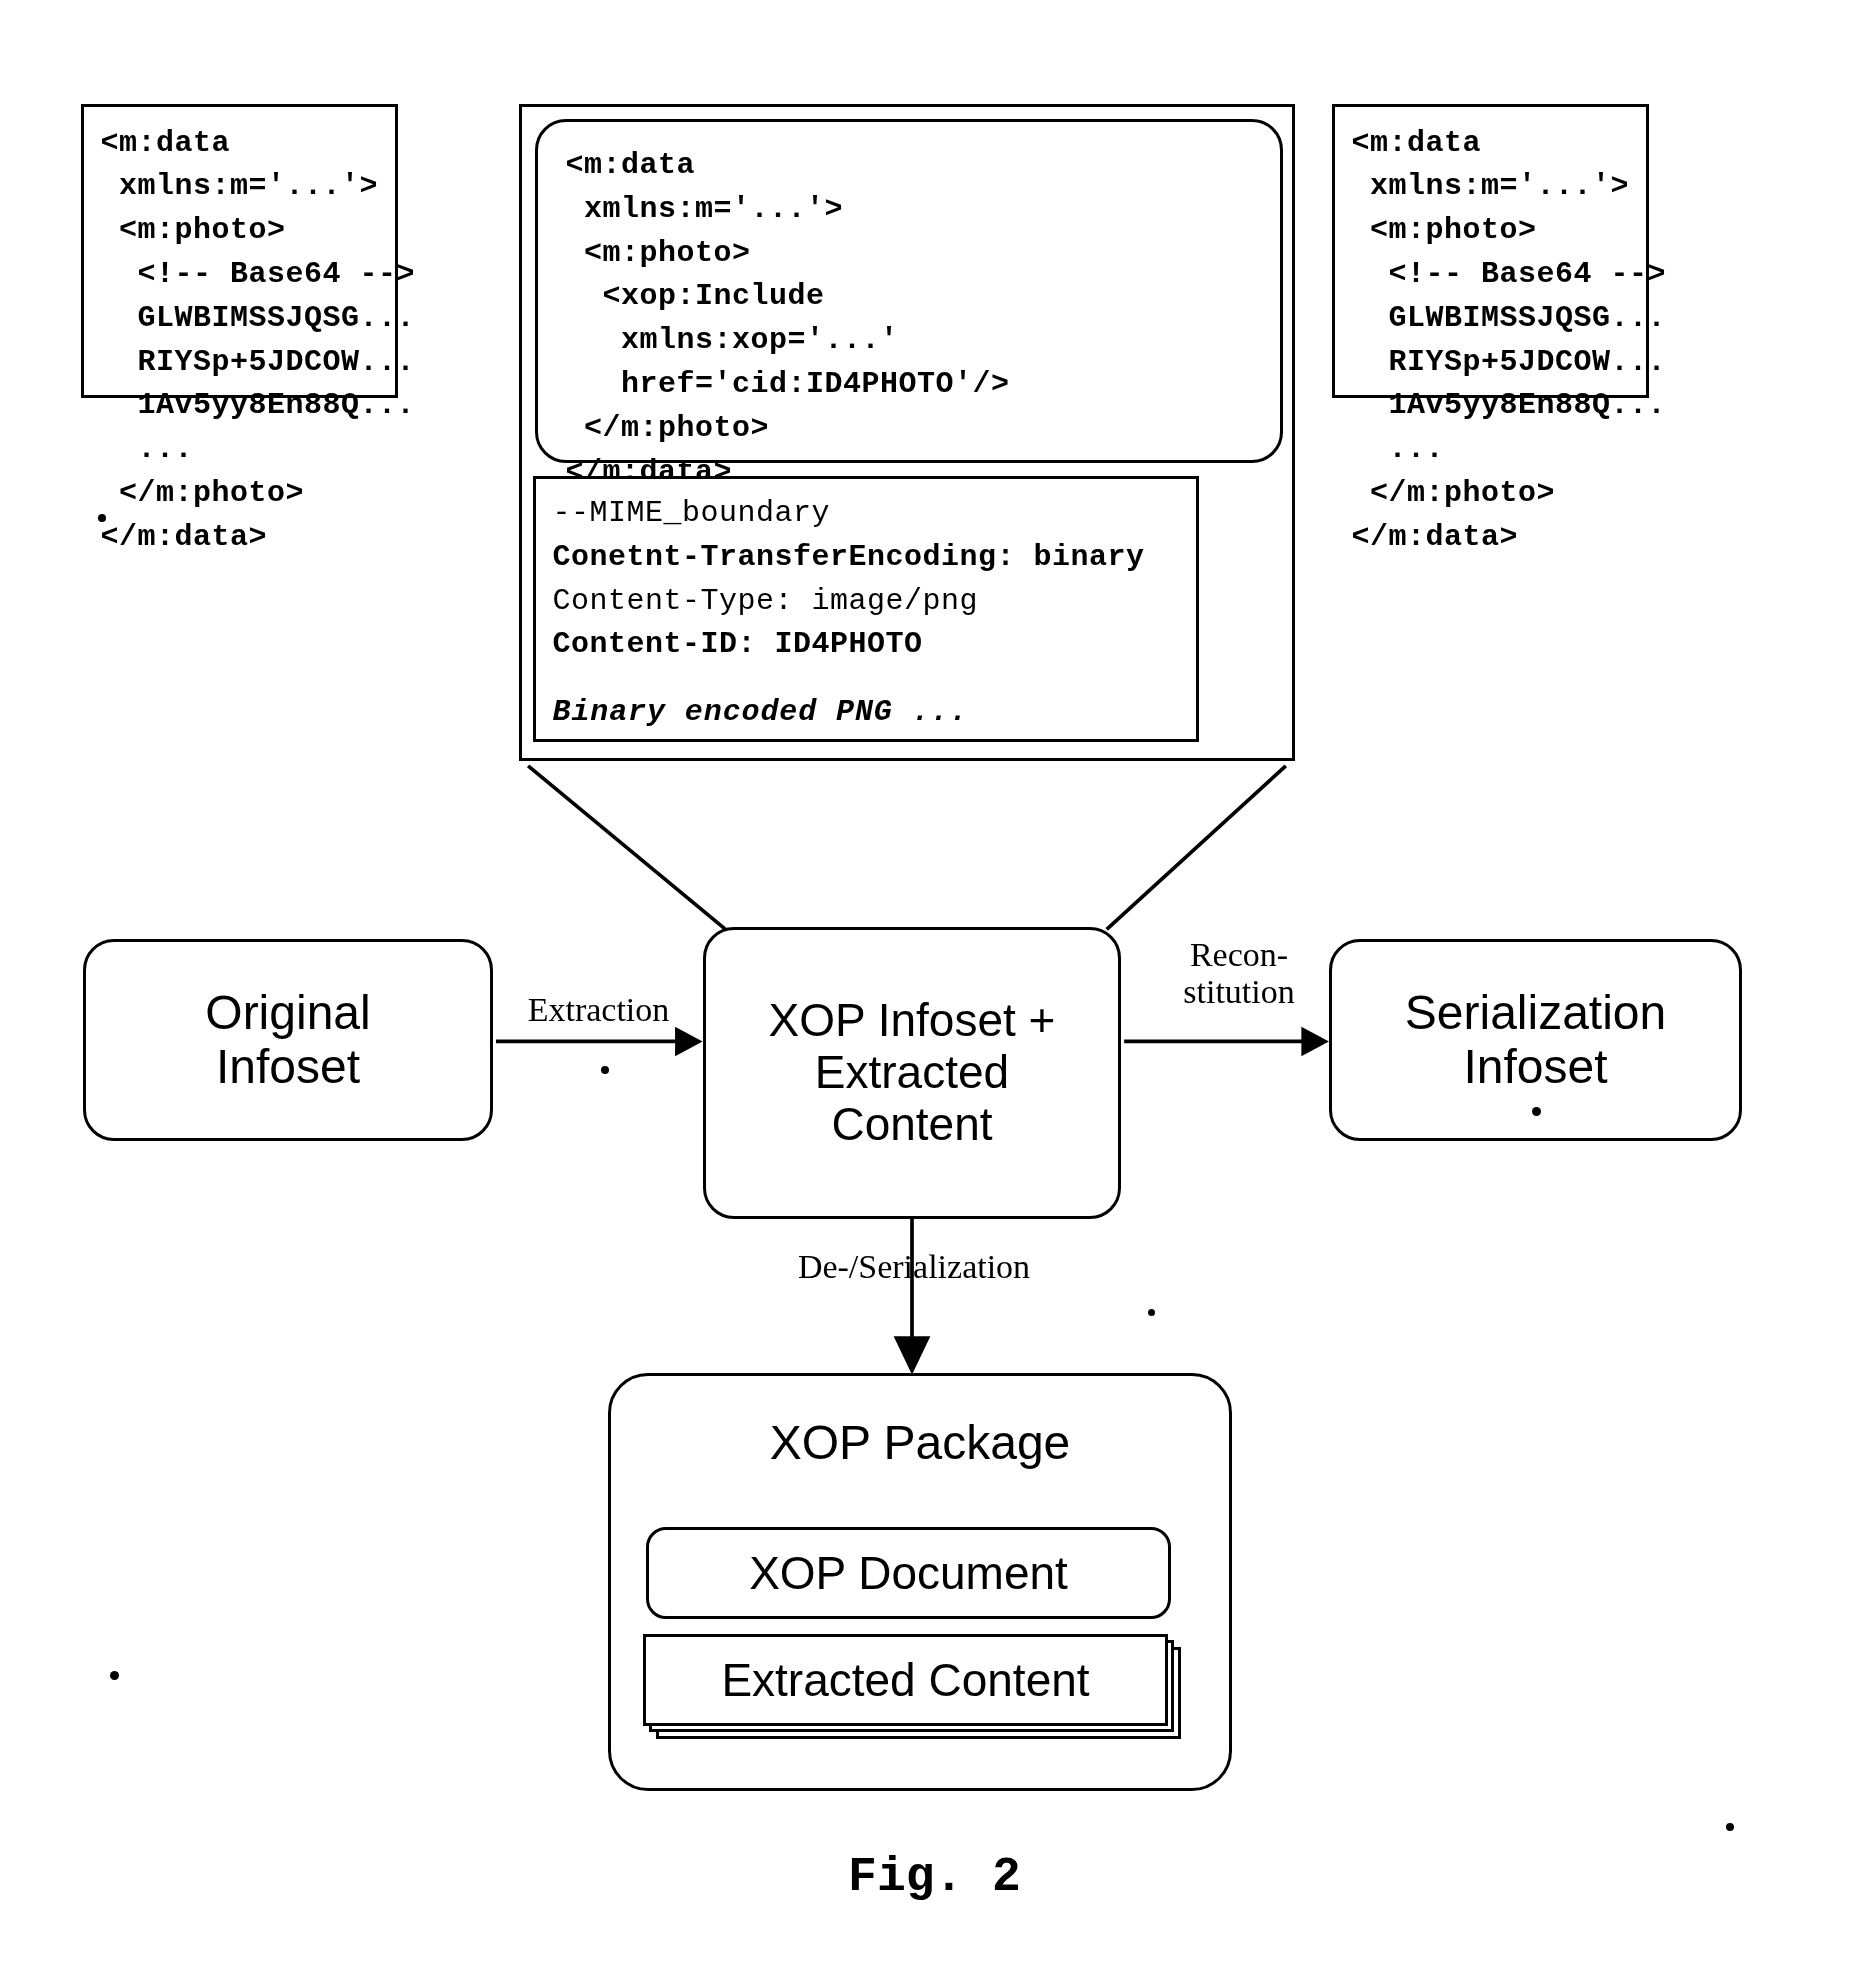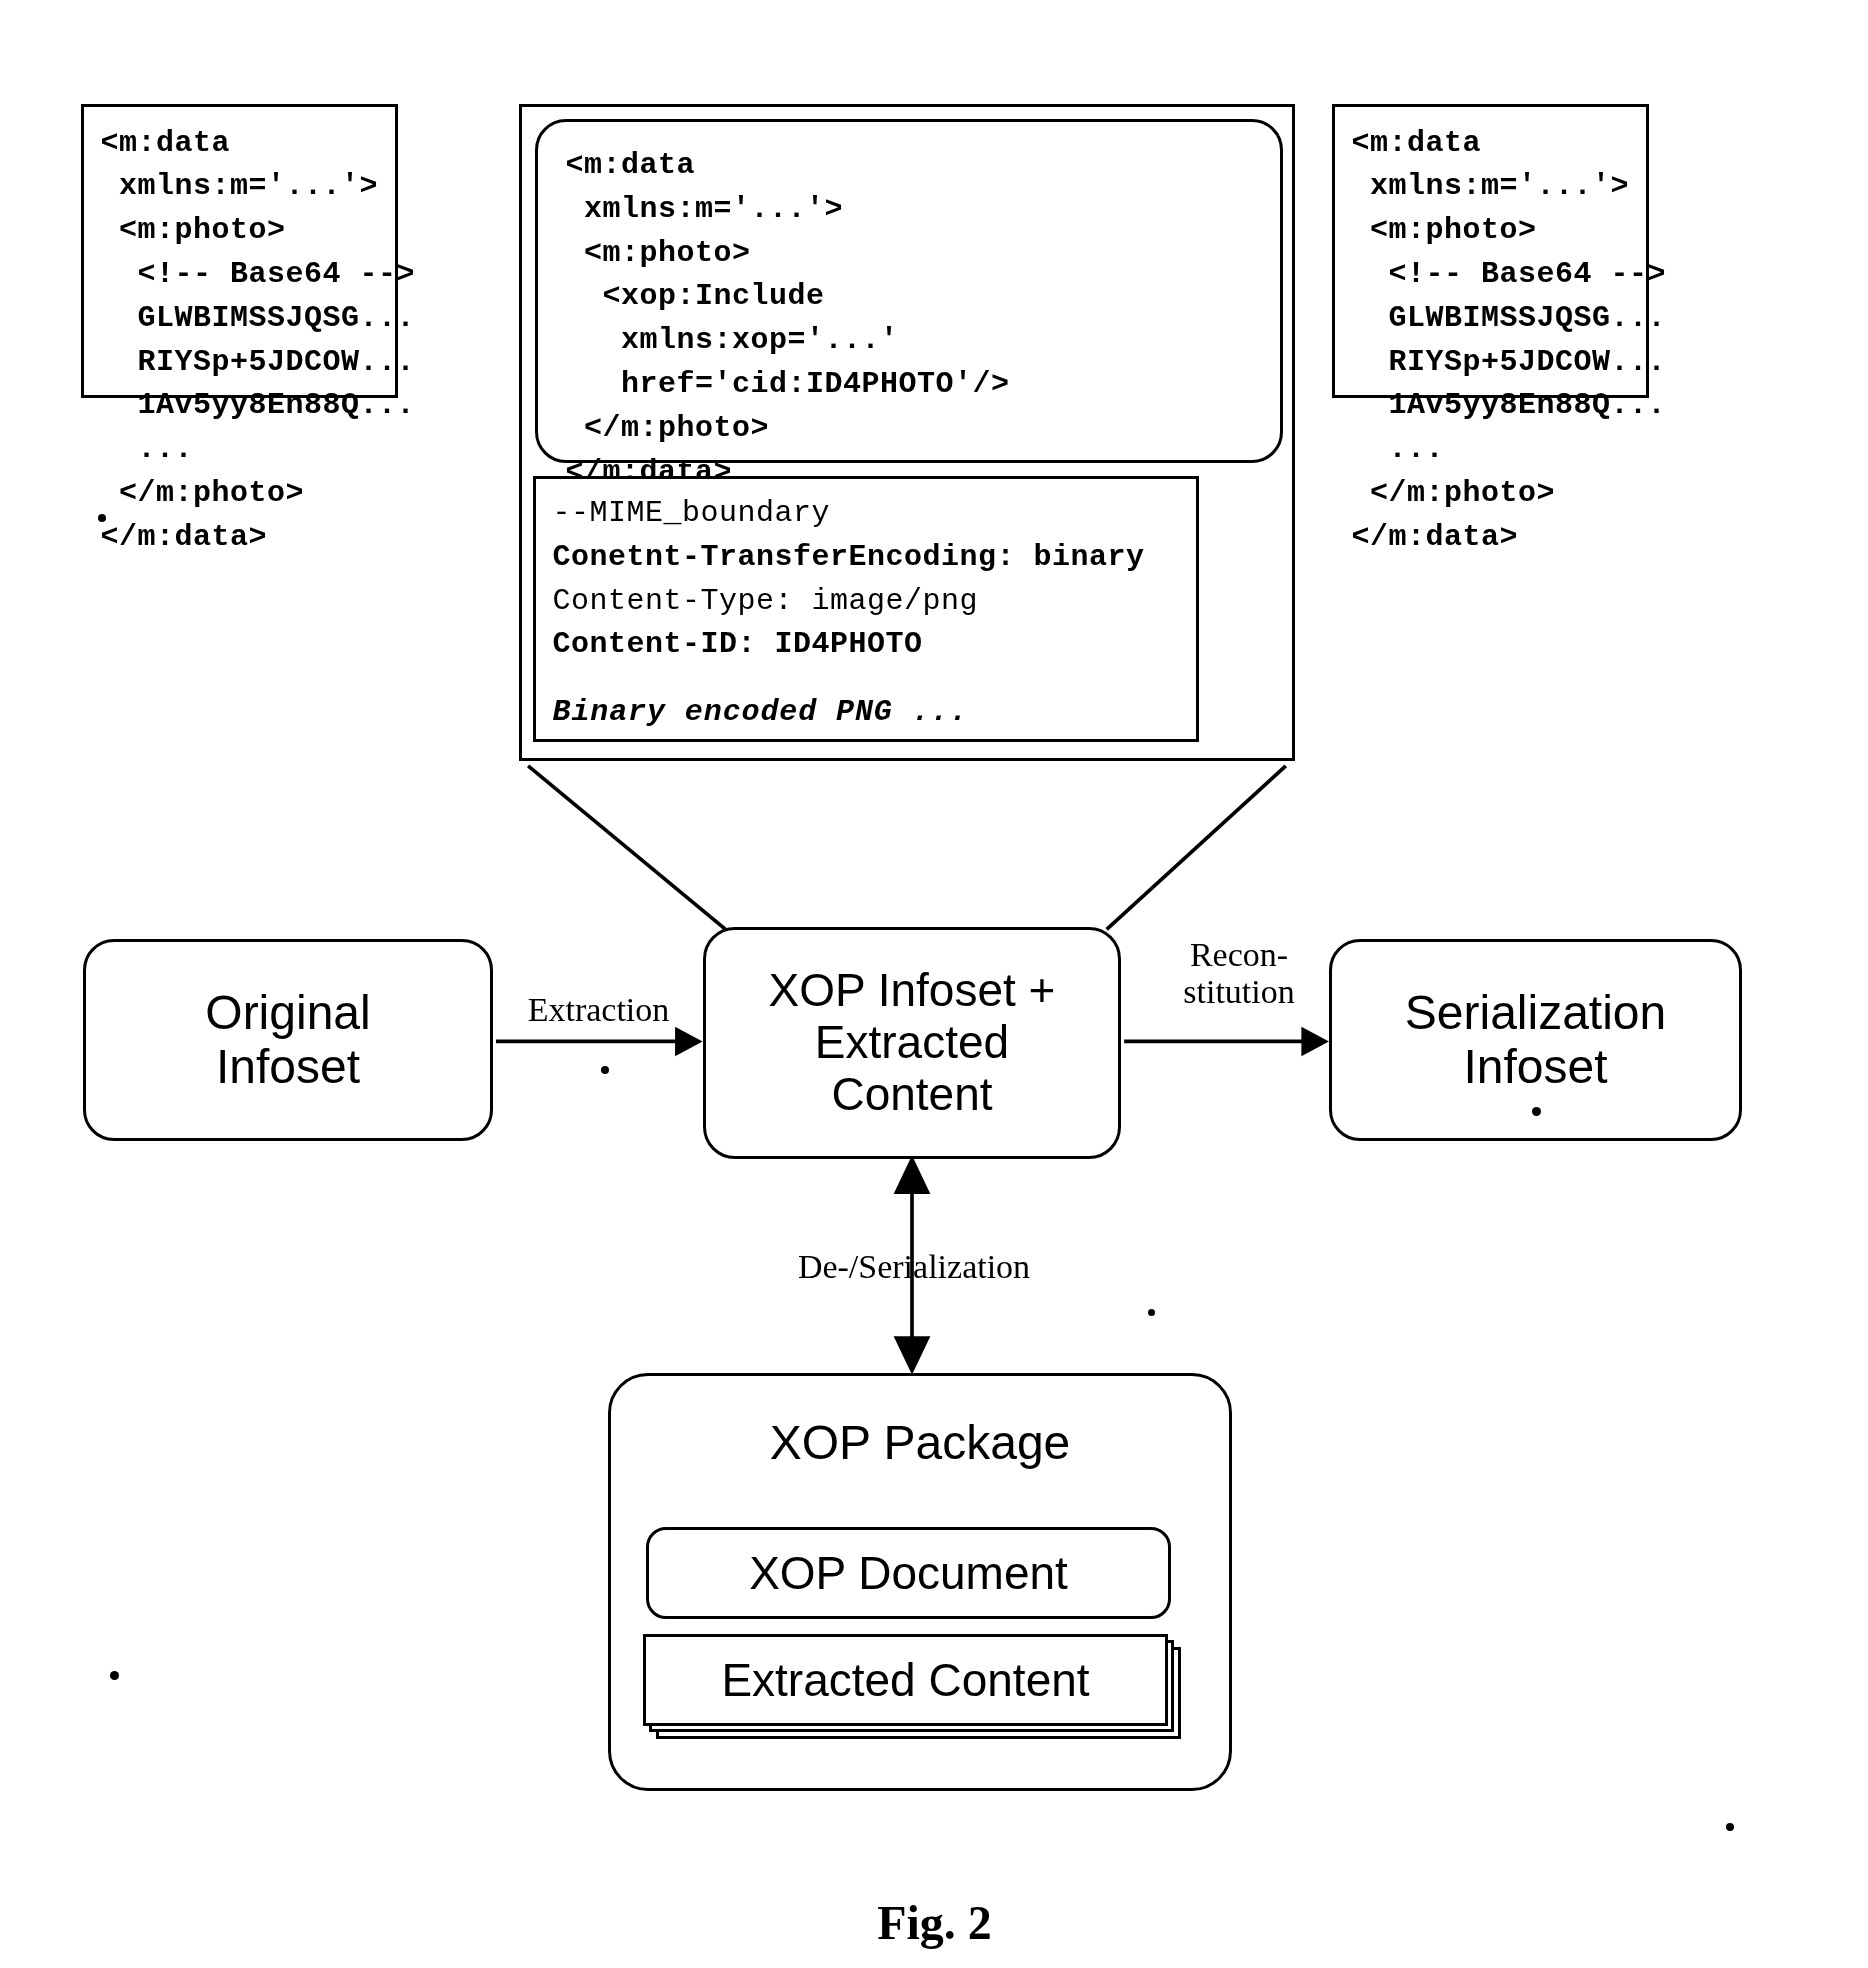--- a/index.html
+++ b/index.html
@@ -98,21 +98,21 @@
     align-items: center;
     justify-content: center;
     text-align: center;
     font-size: 48px;
     line-height: 1.13;
     font-weight: 400;
     padding: 3.7px 9.2px;
   }
 
   #node-original     { left: 83px;  top: 939px; width: 410px; height: 202px; }
-  #node-xop-infoset  { left: 703px; top: 927px; width: 418px; height: 232px; font-size: 46px; border-radius: 32px; }
+  #node-xop-infoset  { left: 703px; top: 927px; width: 418px; height: 292px; font-size: 46px; }
   #node-reconst      { left: 1329px; top: 939px; width: 413px; height: 202px; }
 
   #node-xop-package {
     left: 608px; top: 1373px; width: 624px; height: 418px;
     border: 3.7px solid #000;
     border-radius: 40px;
     background: #fff;
     box-sizing: border-box;
   }
   #pkg-title {
@@ -155,24 +155,23 @@
   }
   #lbl-extraction  { left: 500px;  top: 992px; width: 197px; }
   #lbl-recon       { left: 1152px; top: 937px; width: 174px; }
   #lbl-deser       { left: 735px;  top: 1249px; width: 358px; }
 
   
   #caption {
     position: absolute;
     left: 0; top: 1850px; width: 1869px;
     text-align: center;
-    font-family: Liberation Serif, serif;
+    font-family: Liberation Mono, monospace;
     font-weight: 700;
     font-size: 48px;
-    margin-top: 45px;
   }
 
   
   .speck { position: absolute; background: #000; border-radius: 50%; }
 </style>
 </head>
 <body>
 
 <div id="page">
 

